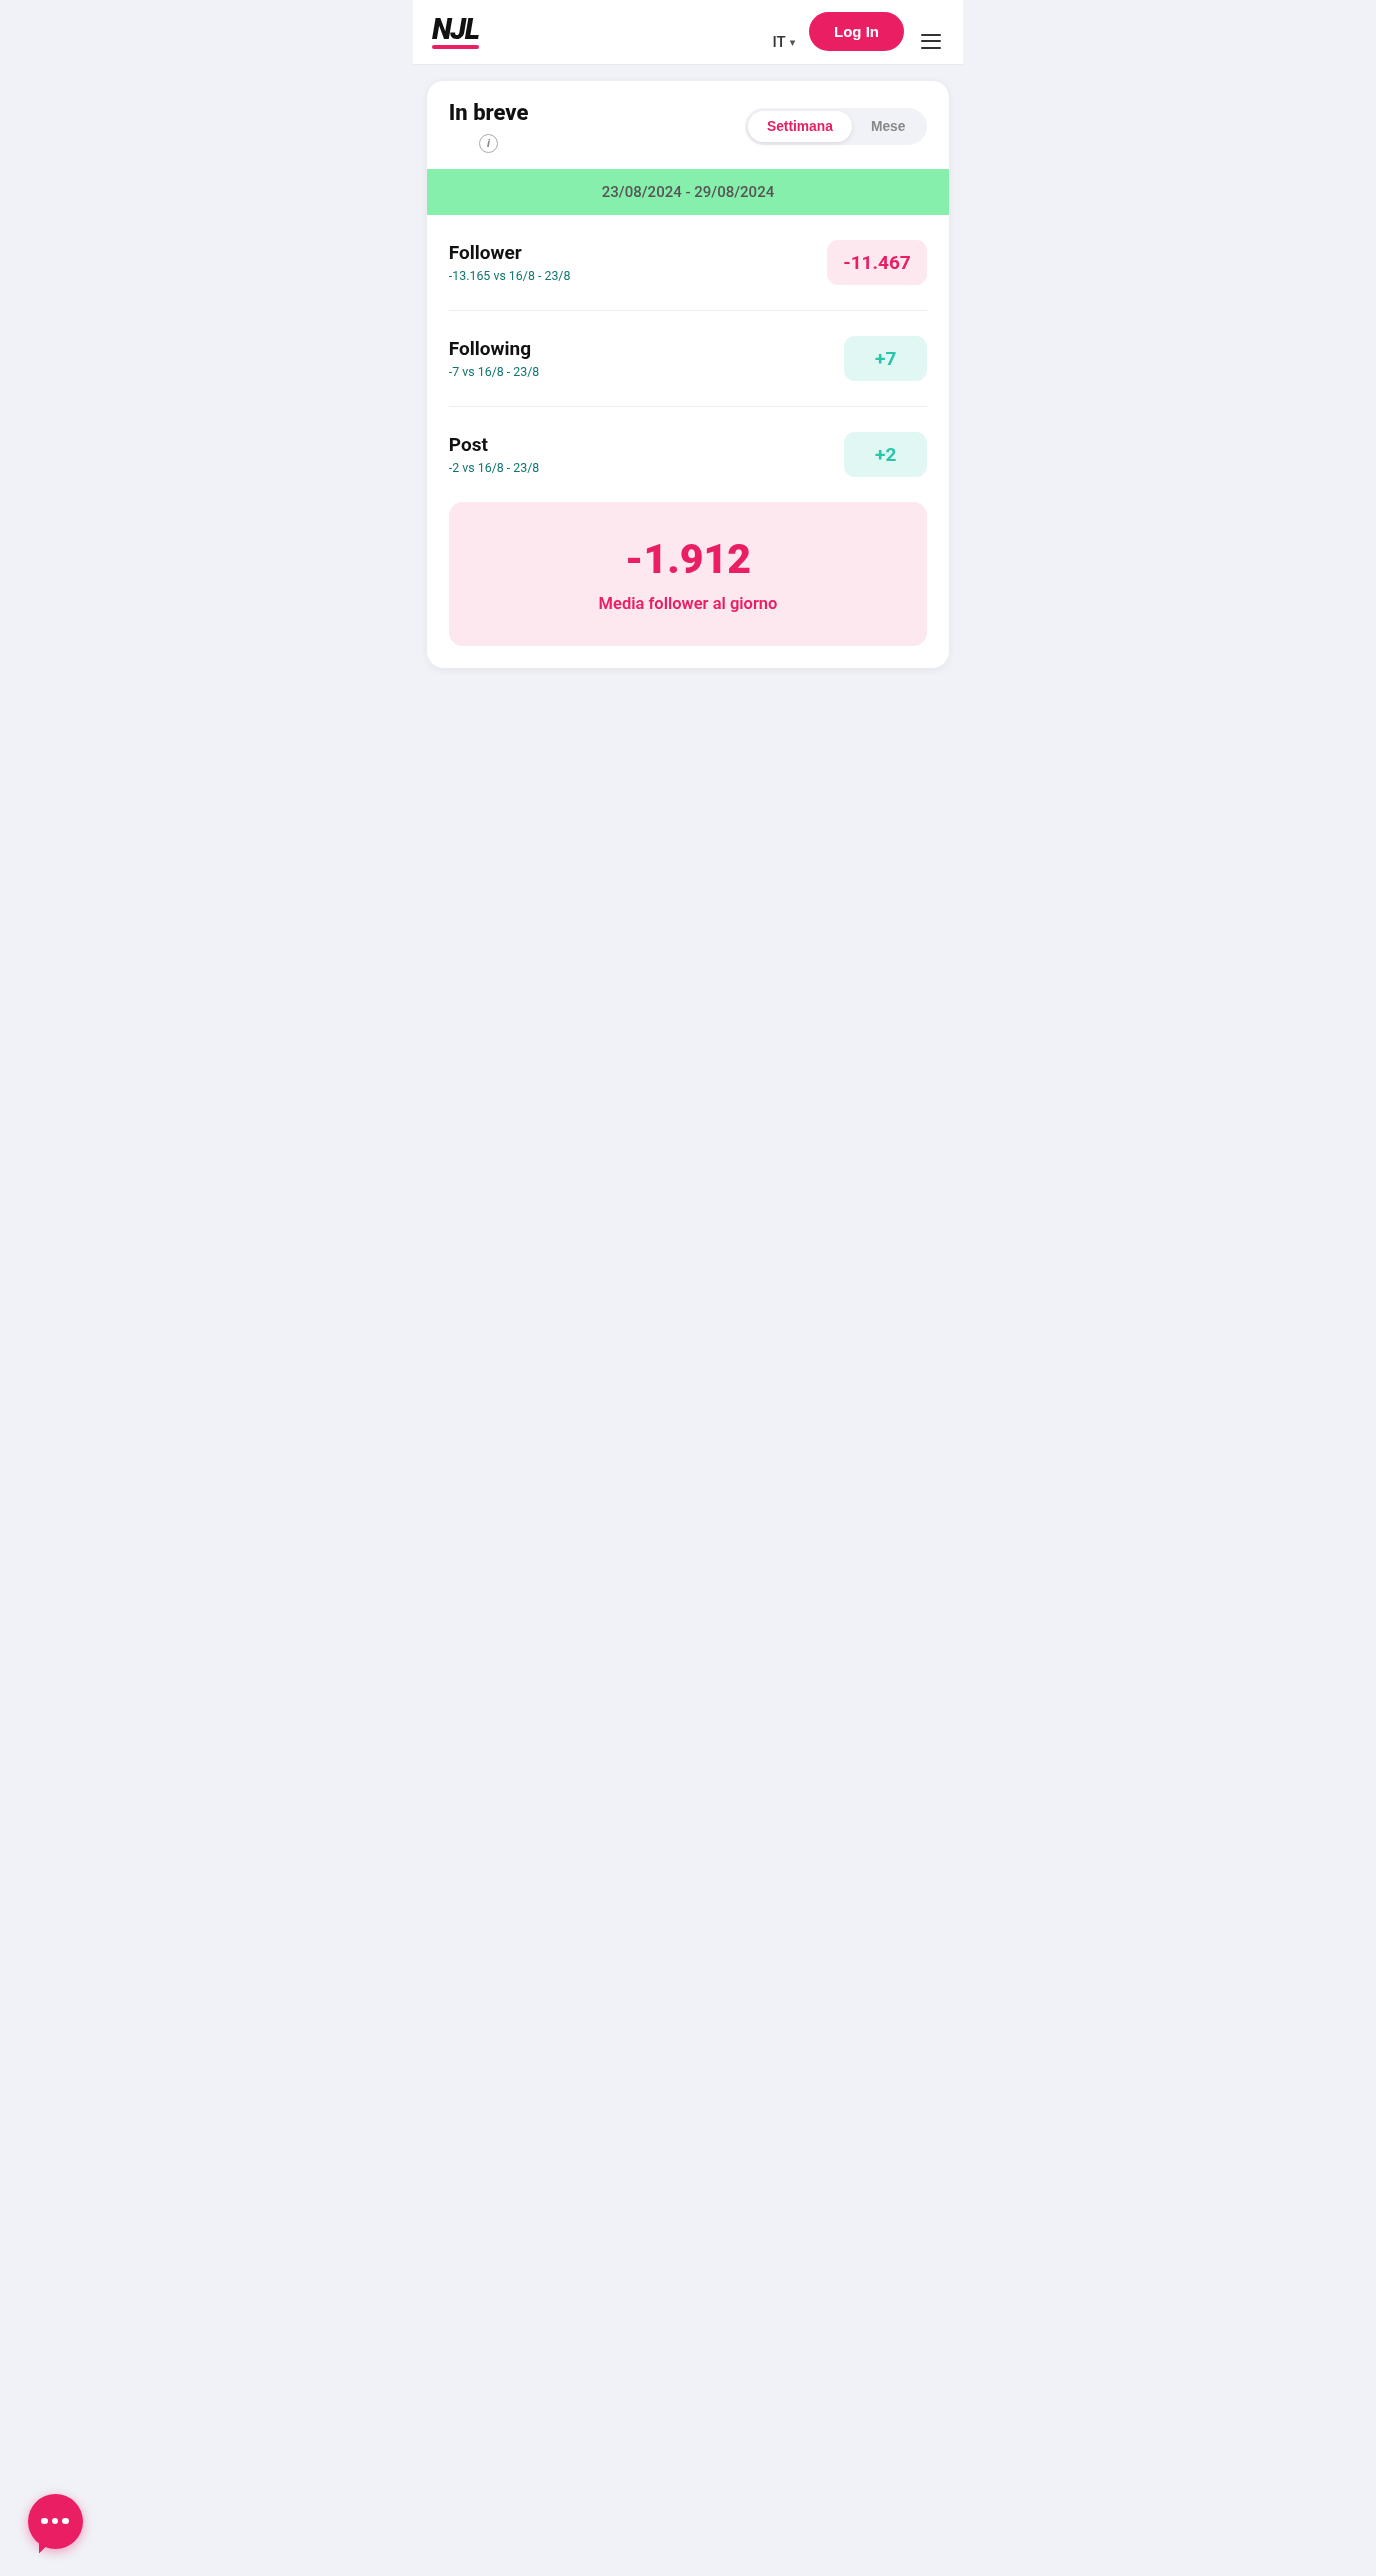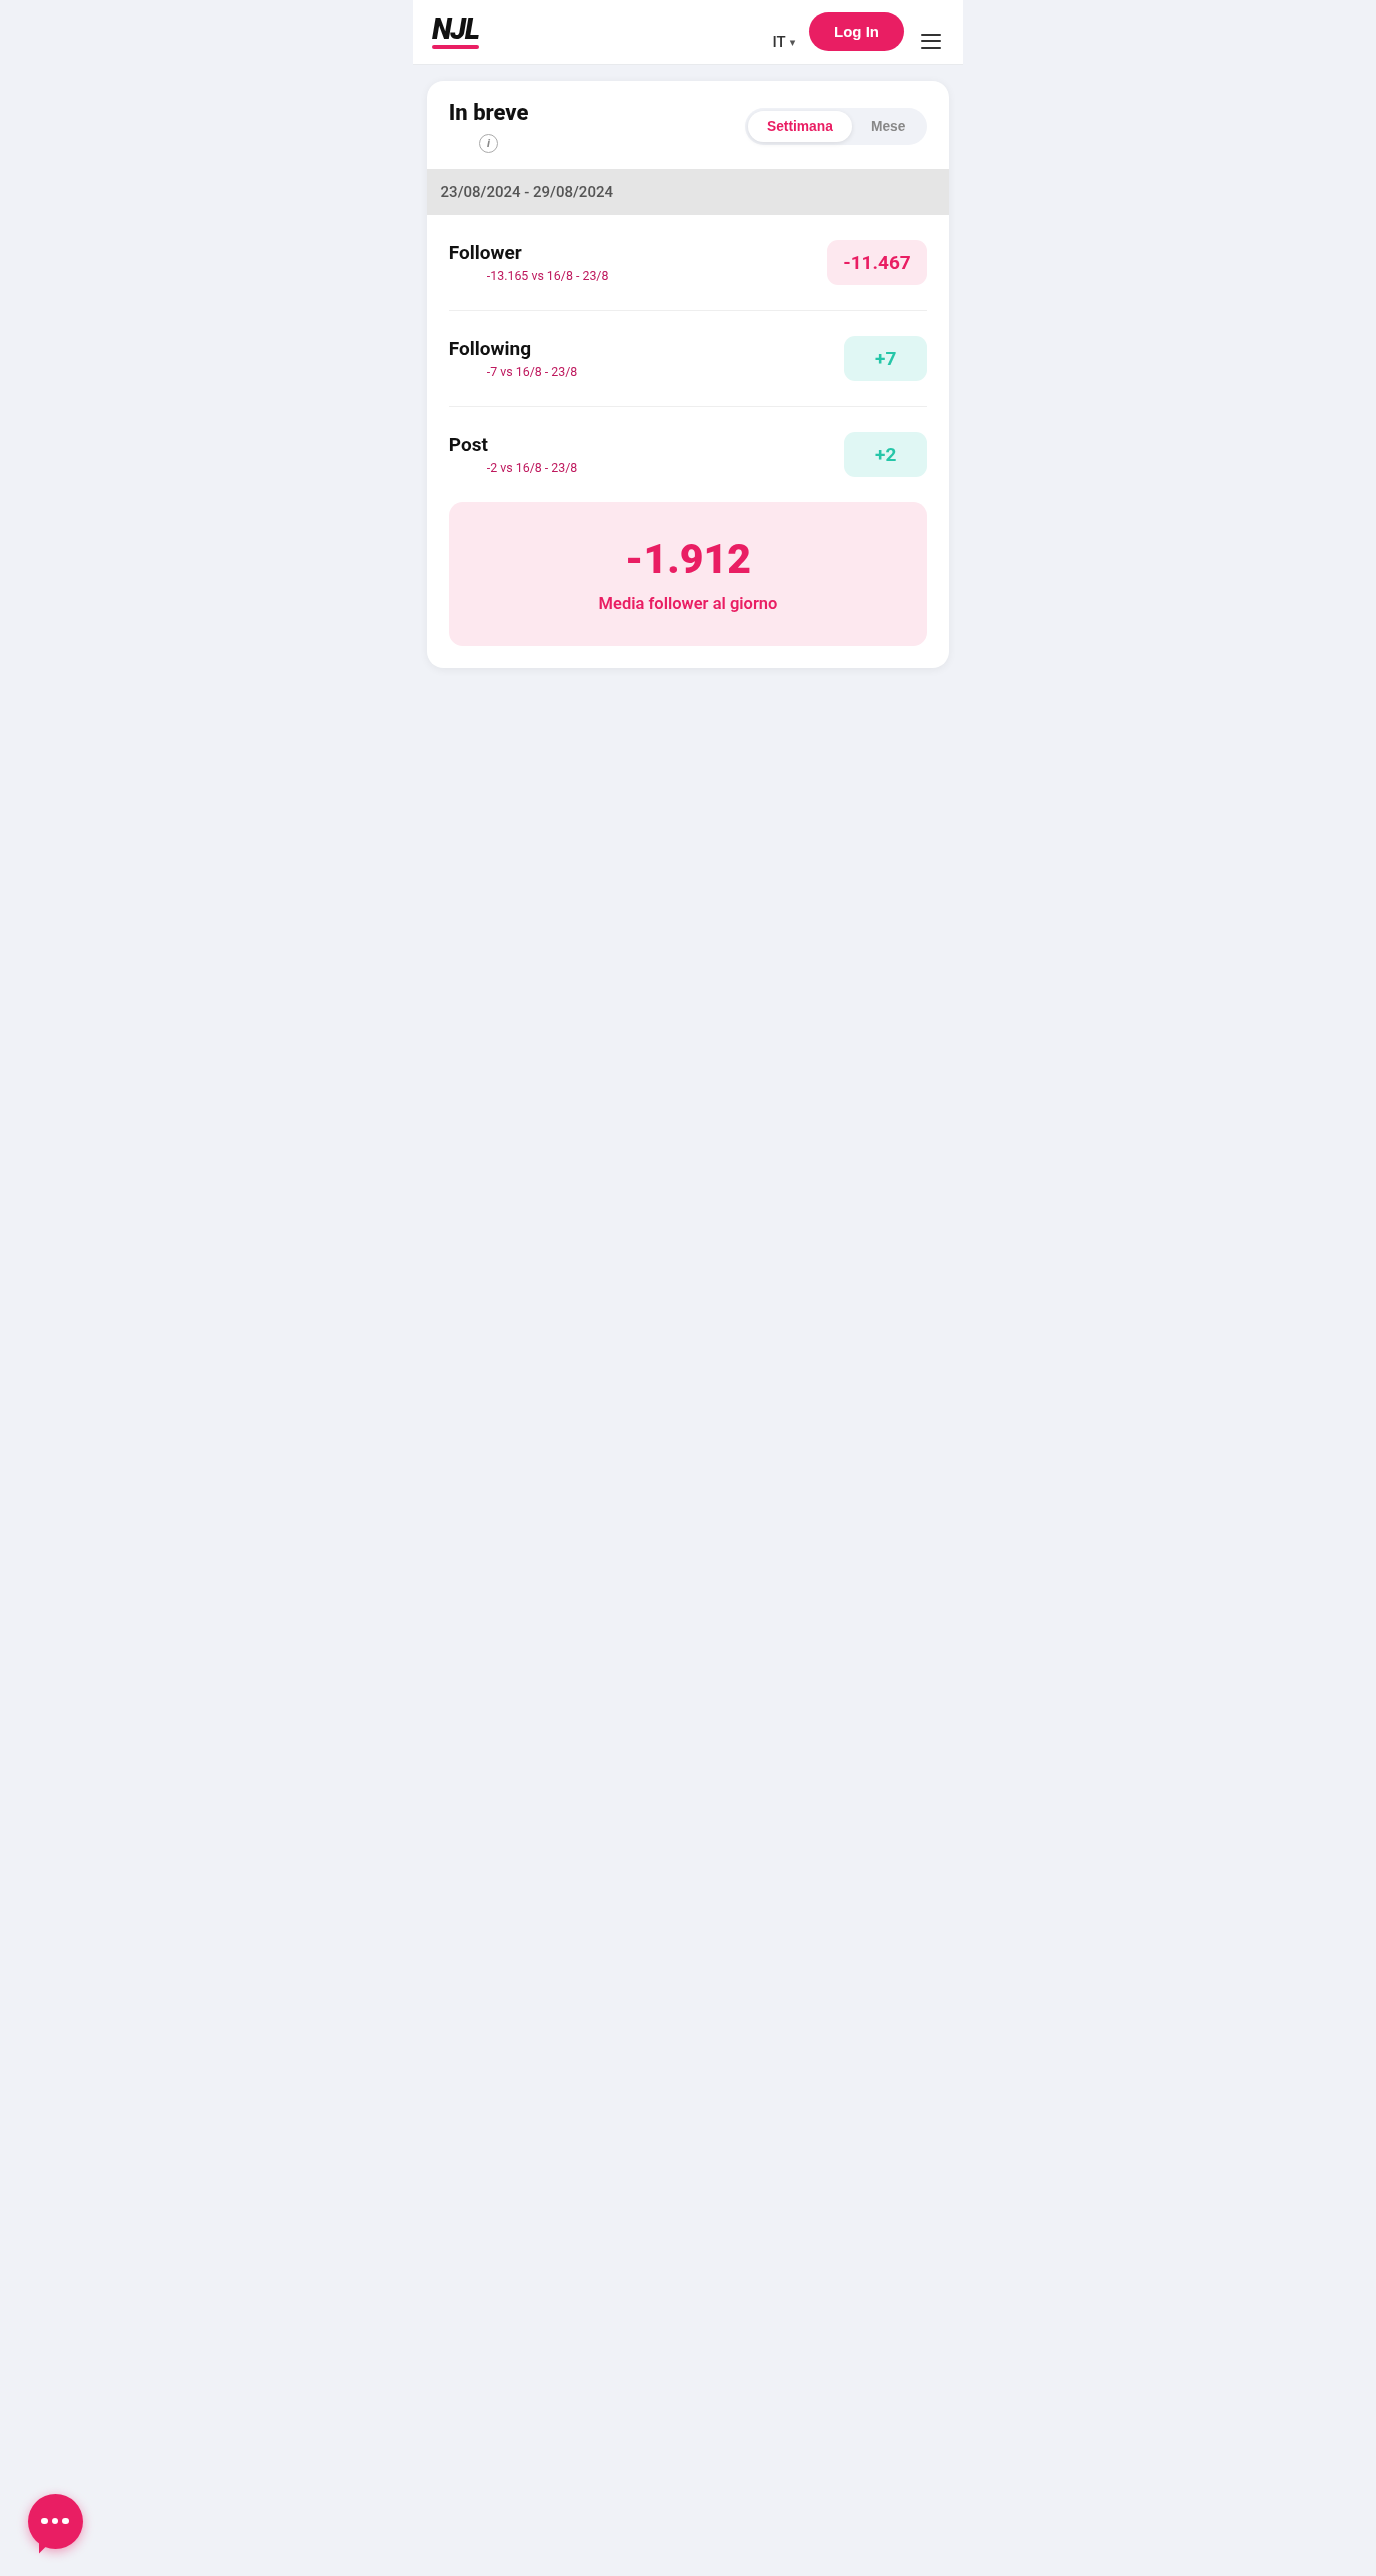--- a/index.html
+++ b/index.html
@@ -168,23 +168,23 @@
       box-shadow: 0 1.4px 5.5px rgba(0,0,0,0.1);
     }
 
     .tab-inactive {
       background: transparent;
       color: #888;
     }
 
     
     .date-range-bar {
-      background: #e5e5e5;
+      background: #86efac;
       padding: 13.8px;
-      text-align: left;
+      text-align: center;
     }
 
     .date-range-text {
       font-size: 15px;
       color: #555;
       font-weight: 500;
     }
 
     
     .stats-container {
@@ -209,22 +209,21 @@
 
     .stat-label {
       font-size: 19px;
       font-weight: 700;
       color: #111;
       margin-bottom: 4.1px;
     }
 
     .stat-sub {
       font-size: 12.4px;
-      color: #be185d;
-      margin-left: 38px;
+      color: #0f766e;
     }
 
     .badge {
       border-radius: 11px;
       padding: 11px 16.5px;
       font-size: 19px;
       font-weight: 700;
       min-width: 83px;
       text-align: center;
     }

